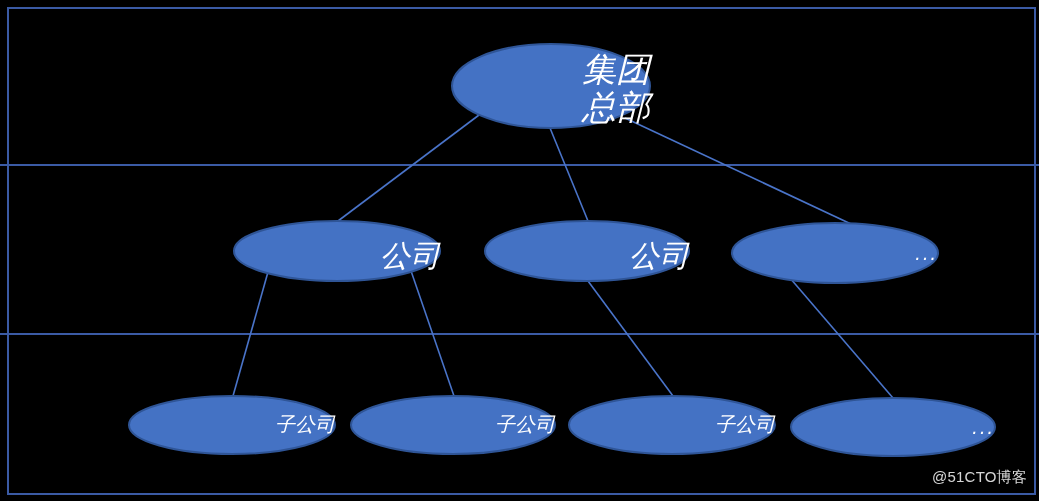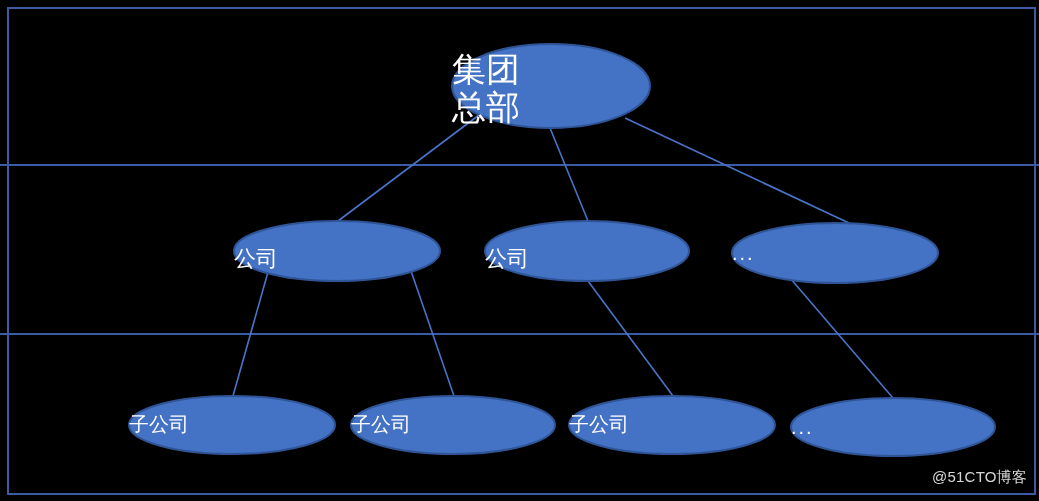--- a/index.html
+++ b/index.html
@@ -21,33 +21,33 @@
     position: absolute;
     left: 0;
     top: 0;
     width: 1039px;
     height: 501px;
     display: block;
   }
   .node-label {
     position: absolute;
     color: #FFFFFF;
-    text-align: left;
+    text-align: right;
     line-height: 1.12;
     white-space: pre-line;
     pointer-events: none;
     font-family: "Liberation Sans", "DejaVu Sans", sans-serif;
     font-weight: 400;
+    font-style: italic;
   }
   .lvl1-label {
     font-size: 34px;
   }
   .lvl2-label {
-    font-size: 22px;
-    margin-top: 8px;
+    font-size: 30px;
   }
   .lvl3-label {
     font-size: 20px;
   }
   .ellipsis-label {
     font-size: 20px;
     letter-spacing: 2px;
   }
   .watermark {
     position: absolute;

